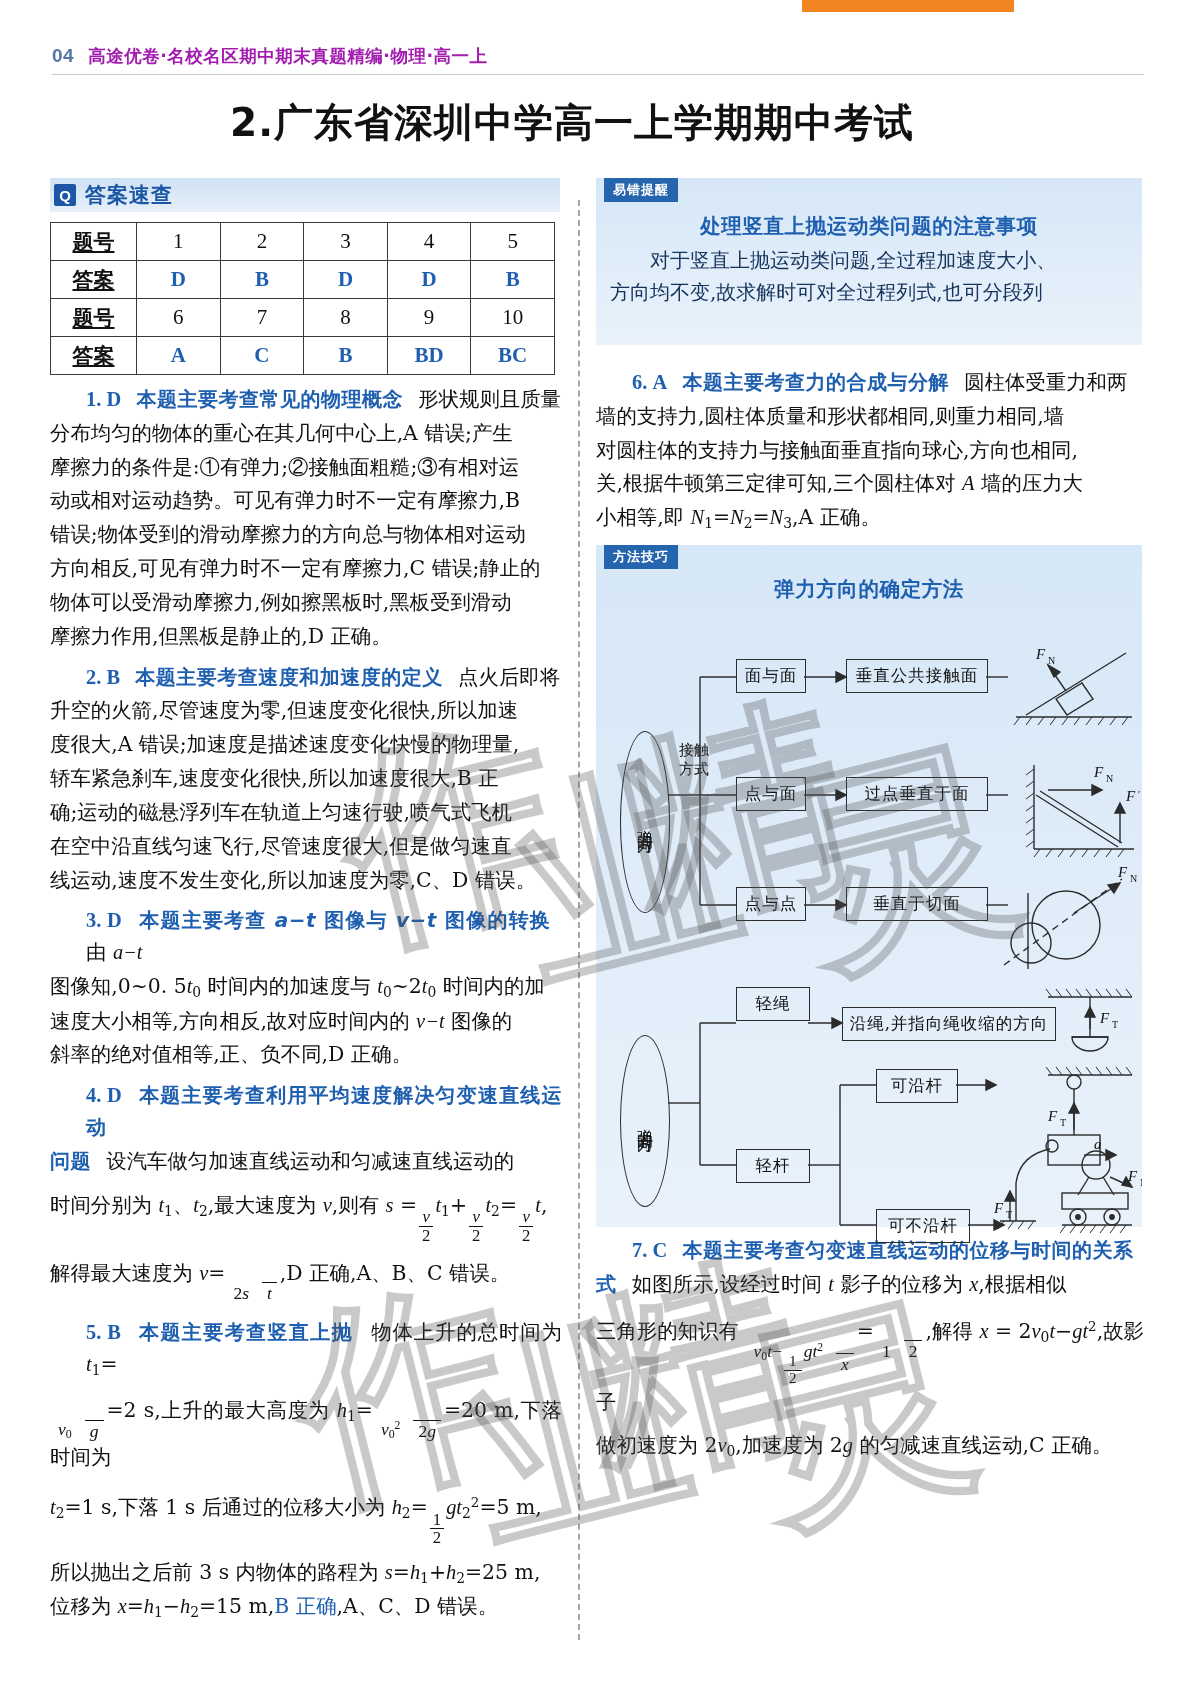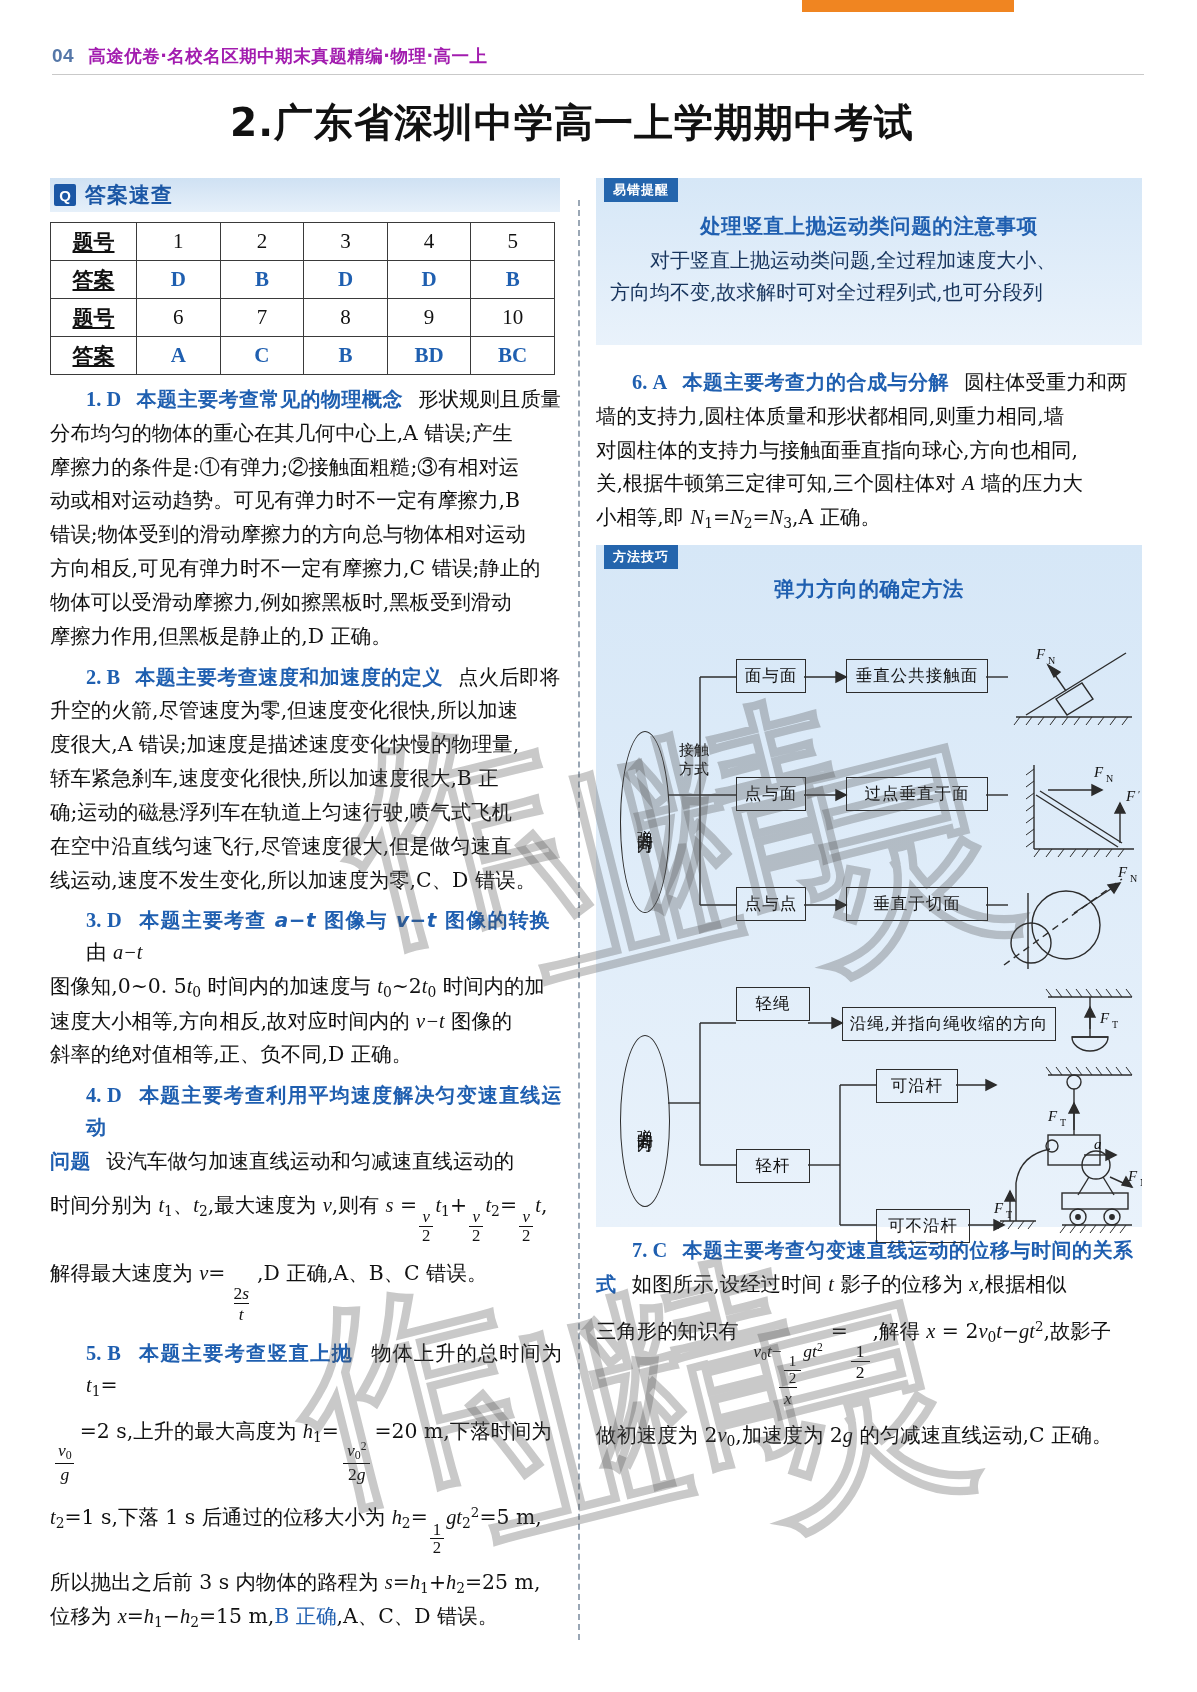--- a/index.html
+++ b/index.html
@@ -74,22 +74,22 @@
   .hang{padding-left:36px;text-indent:-36px;}
   .it{font-style:italic;font-family:"Liberation Serif",serif;}
   .subn{font-size:.68em;vertical-align:-.28em;font-style:normal;}
   .sup{font-size:.66em;vertical-align:.5em;font-style:normal;}
 
   
   .frac{display:inline-flex;flex-direction:column;align-items:center;vertical-align:-0.52em;
         margin:0 2px;line-height:1.05;font-family:"Liberation Serif",serif;}
   .frac .n{font-size:.82em;padding:0 3px;}
   .frac .d{font-size:.82em;padding:0 3px;border-top:1.2px solid #111;}
-  .fracbig{display:inline-flex;flex-direction:column;align-items:center;vertical-align:-0.9em;
-        margin:0 3px;line-height:1.15;font-family:"Liberation Serif",serif;}
+  .fracbig{display:inline-flex;align-items:center;vertical-align:-0.9em;
+        margin:0 3px;line-height:1.15;font-family:"Liberation Serif",serif;gap:8px;}
   .fracbig .n{font-size:.86em;padding:0 5px;}
   .fracbig .d{font-size:.86em;padding:0 5px;border-top:1.2px solid #111;}
 
   
   .tipbox{position:relative;background:linear-gradient(to bottom,#d6e7f7,#e9f2fb);}
   .tiptag{
     position:absolute;top:0;left:8px;background:#2465ad;color:#fff;
     font-family:"DejaVu Sans",sans-serif;font-size:13px;font-weight:700;
     padding:3px 9px;letter-spacing:1px;
   }

